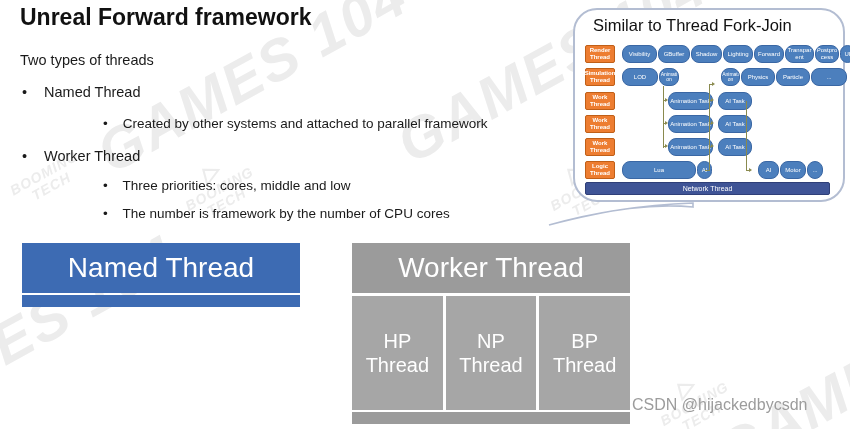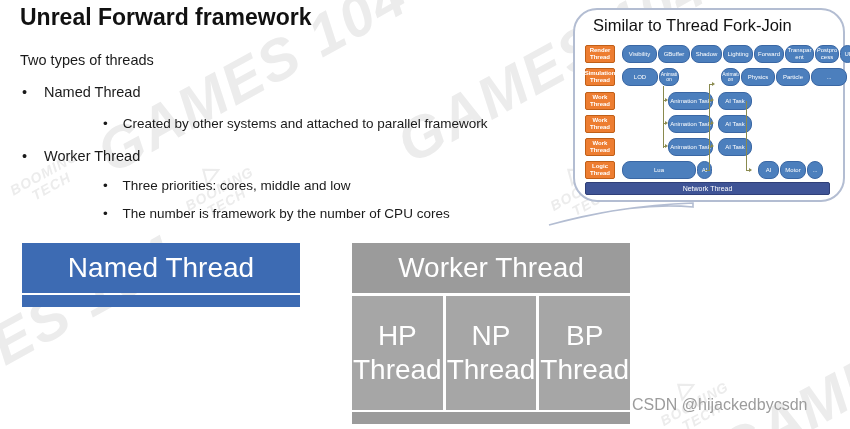--- a/index.html
+++ b/index.html
@@ -46,21 +46,21 @@
   .diagram{z-index:2;width:278px;}
   .dg-header{height:50px;display:flex;align-items:center;justify-content:center;
              color:#fff;font-size:28px;}
   .dg-cols{display:flex;gap:3px;margin-top:3px;height:114px;}
   .dg-col{flex:1;display:flex;align-items:center;justify-content:center;
           text-align:center;color:#fff;}
   .dg-footer{margin-top:2px;height:12px;}
   .named .dg-header,.named .dg-footer{background:#3d6bb3;}
   .named .dg-col{background:#4472c4;font-size:12px;font-weight:bold;line-height:1.15;}
   .worker .dg-header,.worker .dg-footer{background:#9b9b9b;}
-  .worker .dg-col{background:#a6a6a6;font-size:28px;line-height:1.2;}
+  .worker .dg-col{background:#a6a6a6;font-size:20px;line-height:1.2;}
   
   .credit{left:632px;top:396px;font-size:16px;color:#9c9c9c;z-index:6;white-space:nowrap;}
 </style>
 </head>
 <body>
 
 <div class="wm wm-big" style="left:80px;top:40px;">GAMES 104</div>
 <div class="wm wm-big" style="left:380px;top:30px;">GAMES 104</div>
 <div class="wm wm-big" style="left:700px;top:340px;">GAMES 104</div>
 <div class="wm wm-big" style="left:-150px;top:300px;">GAMES 104</div>

